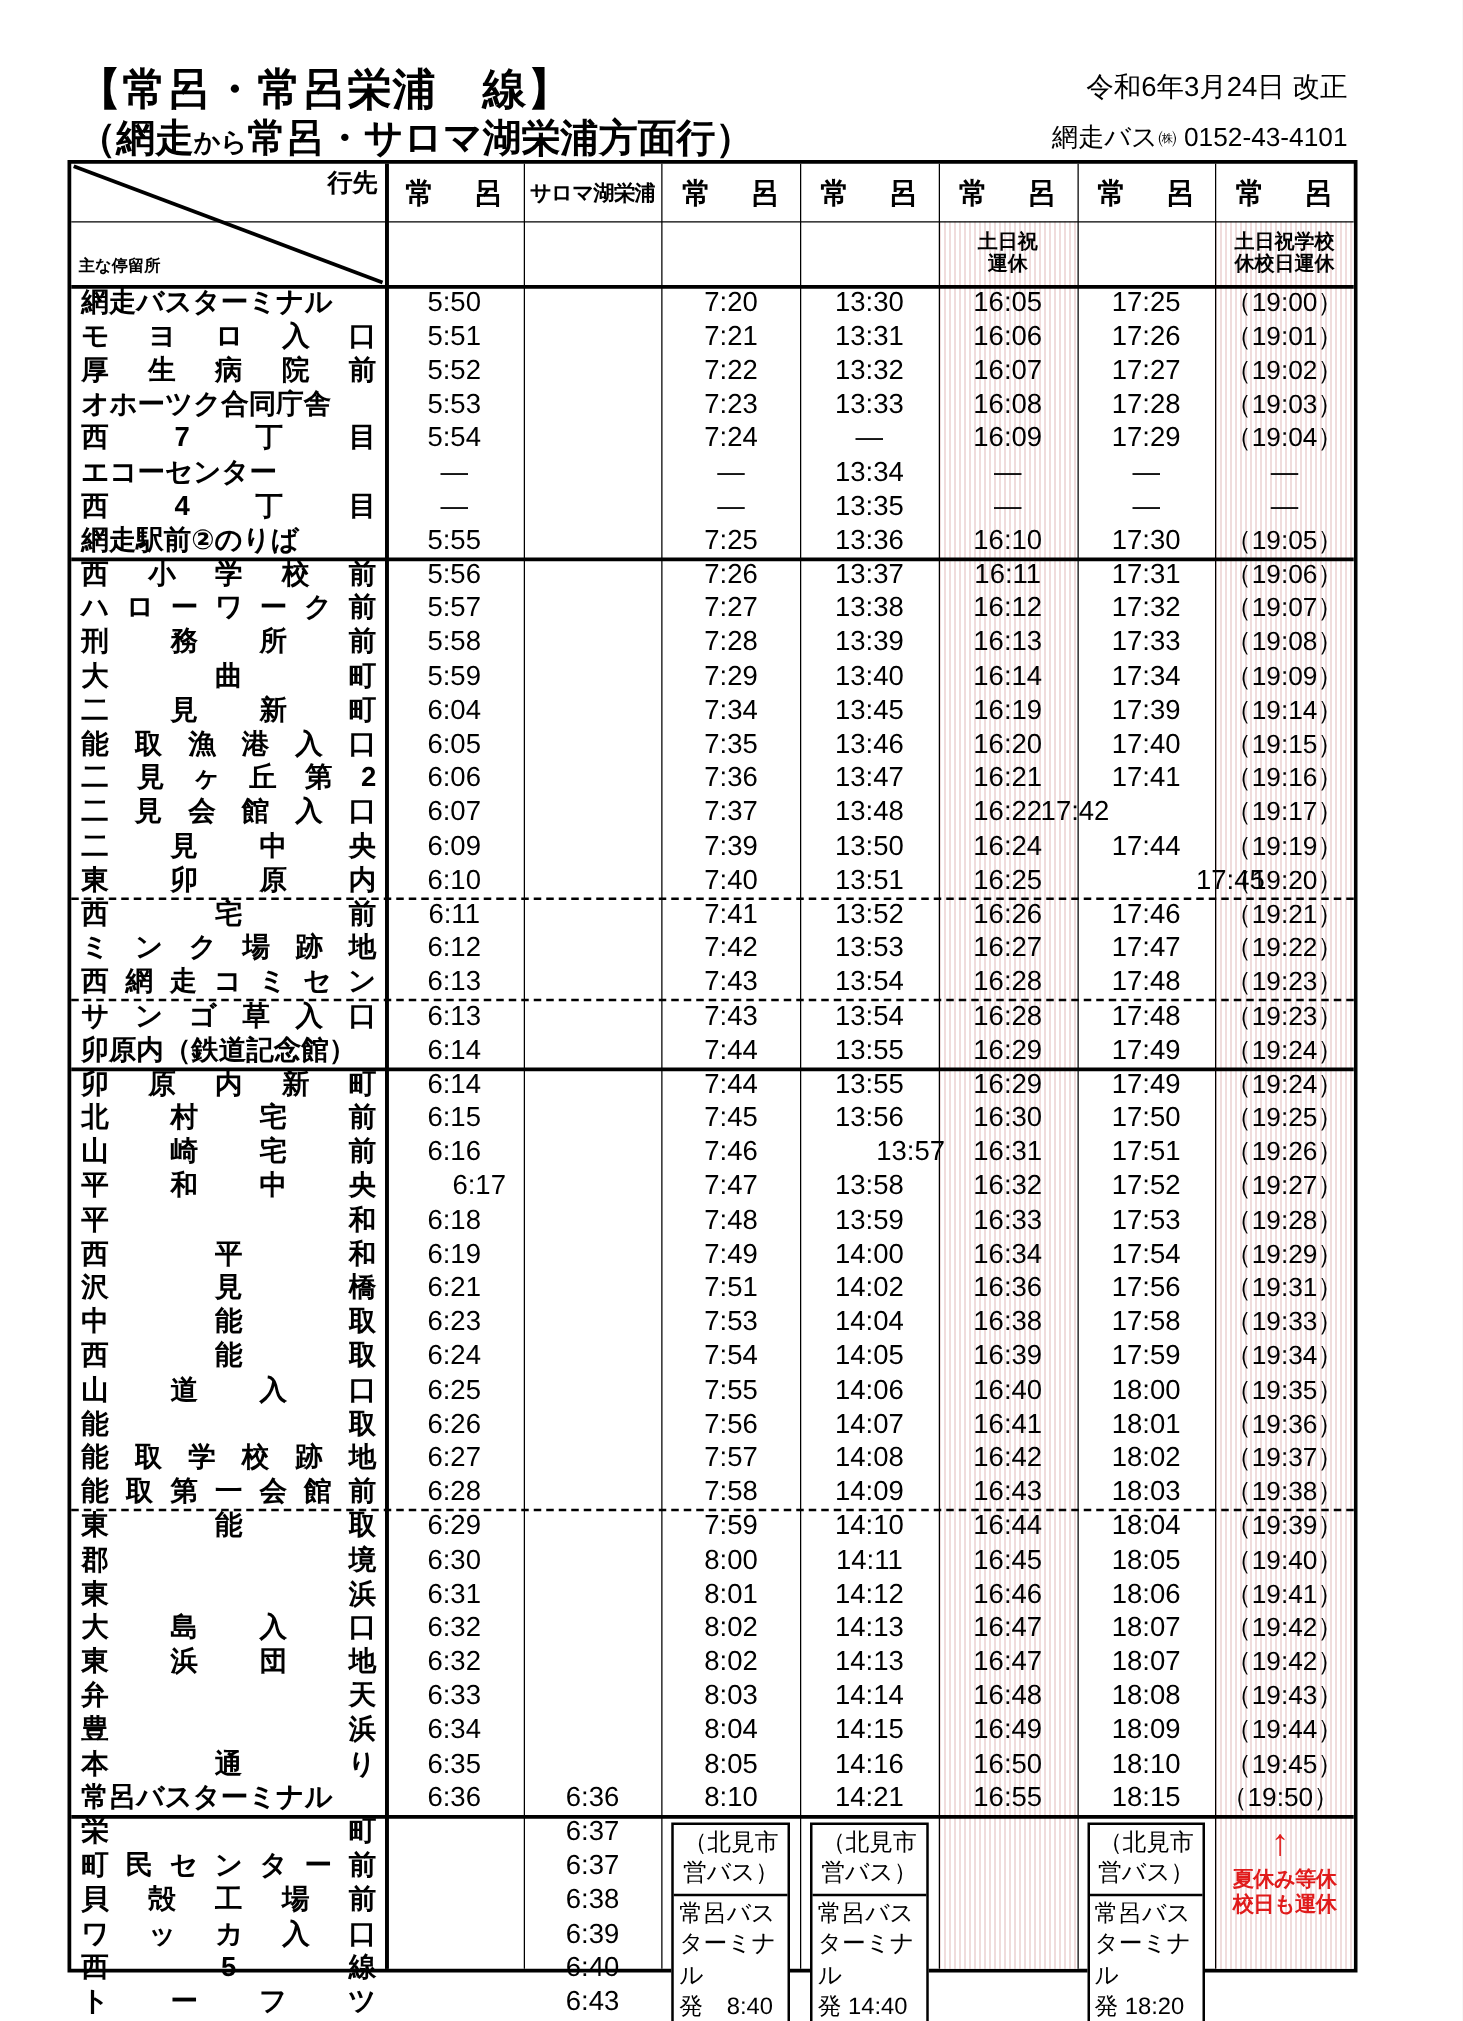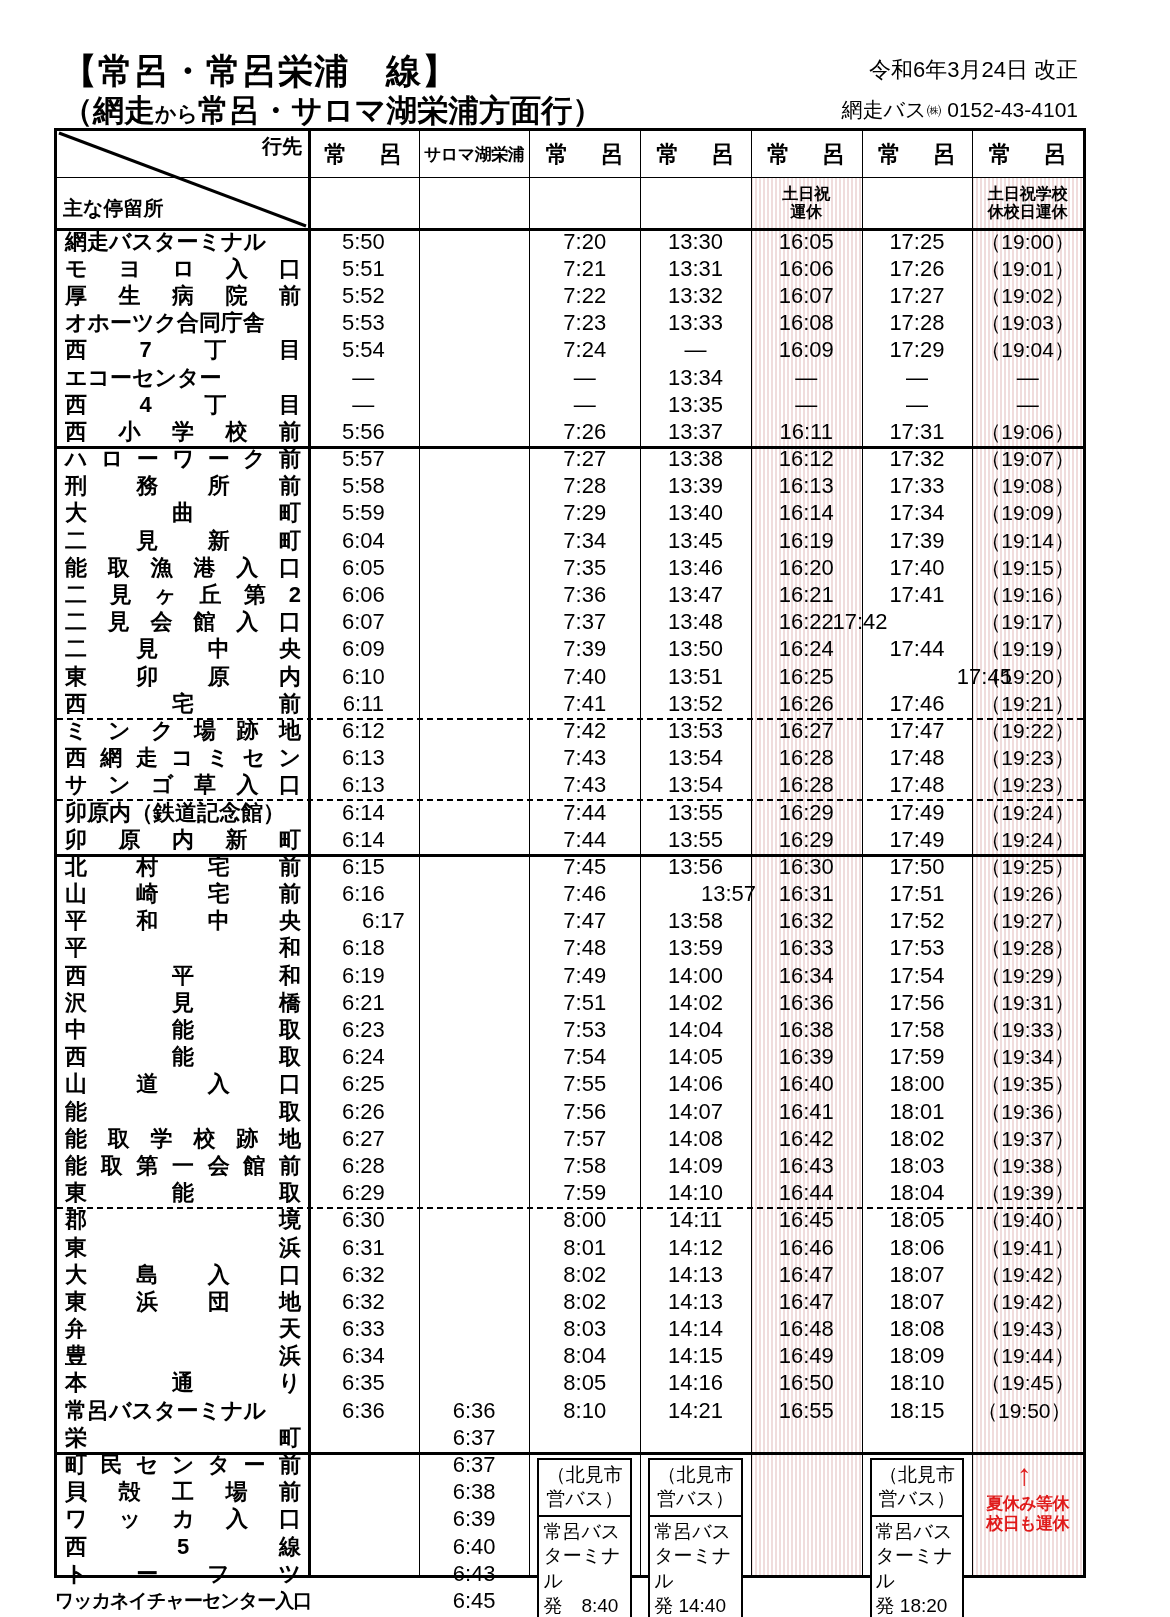--- a/index.html
+++ b/index.html
@@ -30,21 +30,21 @@
   .colhead{position:absolute;top:0;height:46px;display:flex;align-items:center;justify-content:center;
            font-size:23px;font-weight:bold;color:#000;box-sizing:border-box;}
   .colhead .sp{letter-spacing:0;display:inline-flex;width:78px;justify-content:space-between;}
   .colhead.small{font-size:17px;font-weight:bold;letter-spacing:-0.5px;}
   .hline{position:absolute;left:0;right:0;height:1px;background:#000;}
   .hline.thick{height:3px;}
 
   .corner{position:absolute;left:0;top:0;width:251px;height:97px;}
   .corner .diag{position:absolute;left:0;top:0;width:100%;height:100%;}
   .corner .lbl-to{position:absolute;right:6px;top:2px;font-size:20px;font-weight:bold;}
-  .corner .lbl-stop{position:absolute;left:6px;bottom:6px;font-size:20px;font-weight:bold;}
+  .corner .lbl-stop{position:absolute;left:6px;bottom:6px;font-size:13px;font-weight:bold;}
 
   
   .notecell{position:absolute;top:46px;height:51px;display:flex;flex-direction:column;align-items:center;justify-content:center;
             font-size:16px;font-weight:bold;line-height:1.12;color:#000;box-sizing:border-box;text-align:center;}
 
   
   .shade{position:absolute;background-image:repeating-linear-gradient(90deg,#f0dcdc 0px,#f0dcdc 2px,#ffffff 2px,#ffffff 4px);}
 
   
   .rows{position:absolute;left:0;top:97px;right:0;}
@@ -261,20 +261,30 @@
             <div class="tcell" style="left: 693.857px; width: 110.714px;">
               <span class="dash">—</span>
             </div>
             <div class="tcell" style="left: 804.571px; width: 110.714px;">
               <span class="dash">—</span>
             </div>
             <div class="tcell" style="left: 915.286px; width: 110.714px;">
               <span class="dash">—</span>
             </div>
           </div>
+          <div class="row" style="height: 27.2px;">
+            <div class="stopname pack">網走駅前②のりば</div>
+            <div class="tcell" style="left: 251px; width: 110.714px;">5:55</div>
+            <div class="tcell" style="left: 361.714px; width: 110.714px;"></div>
+            <div class="tcell" style="left: 472.429px; width: 110.714px;">7:25</div>
+            <div class="tcell" style="left: 583.143px; width: 110.714px;">13:36</div>
+            <div class="tcell" style="left: 693.857px; width: 110.714px;">16:10</div>
+            <div class="tcell" style="left: 804.571px; width: 110.714px;">17:30</div>
+            <div class="tcell" style="left: 915.286px; width: 110.714px; font-size: 21px;">（19:05）</div>
+          </div>
           <div class="sepsolid thick" style="top: 217.6px;"></div>
           <div class="row" style="height: 27.2px;">
             <div class="stopname">
               <span>西</span>
               <span>小</span>
               <span>学</span>
               <span>校</span>
               <span>前</span>
             </div>
             <div class="tcell" style="left: 251px; width: 110.714px;">5:56</div>

